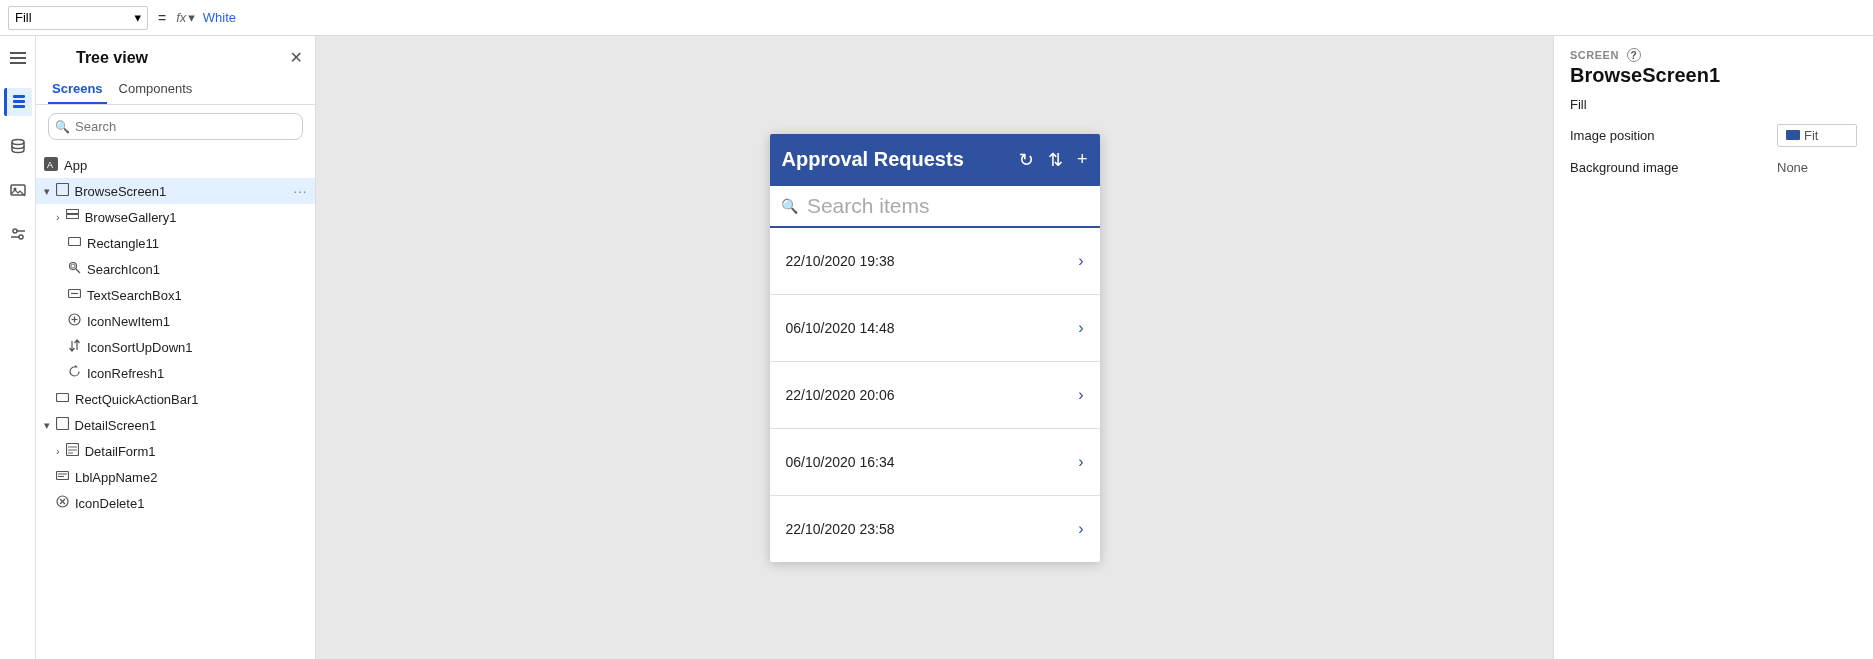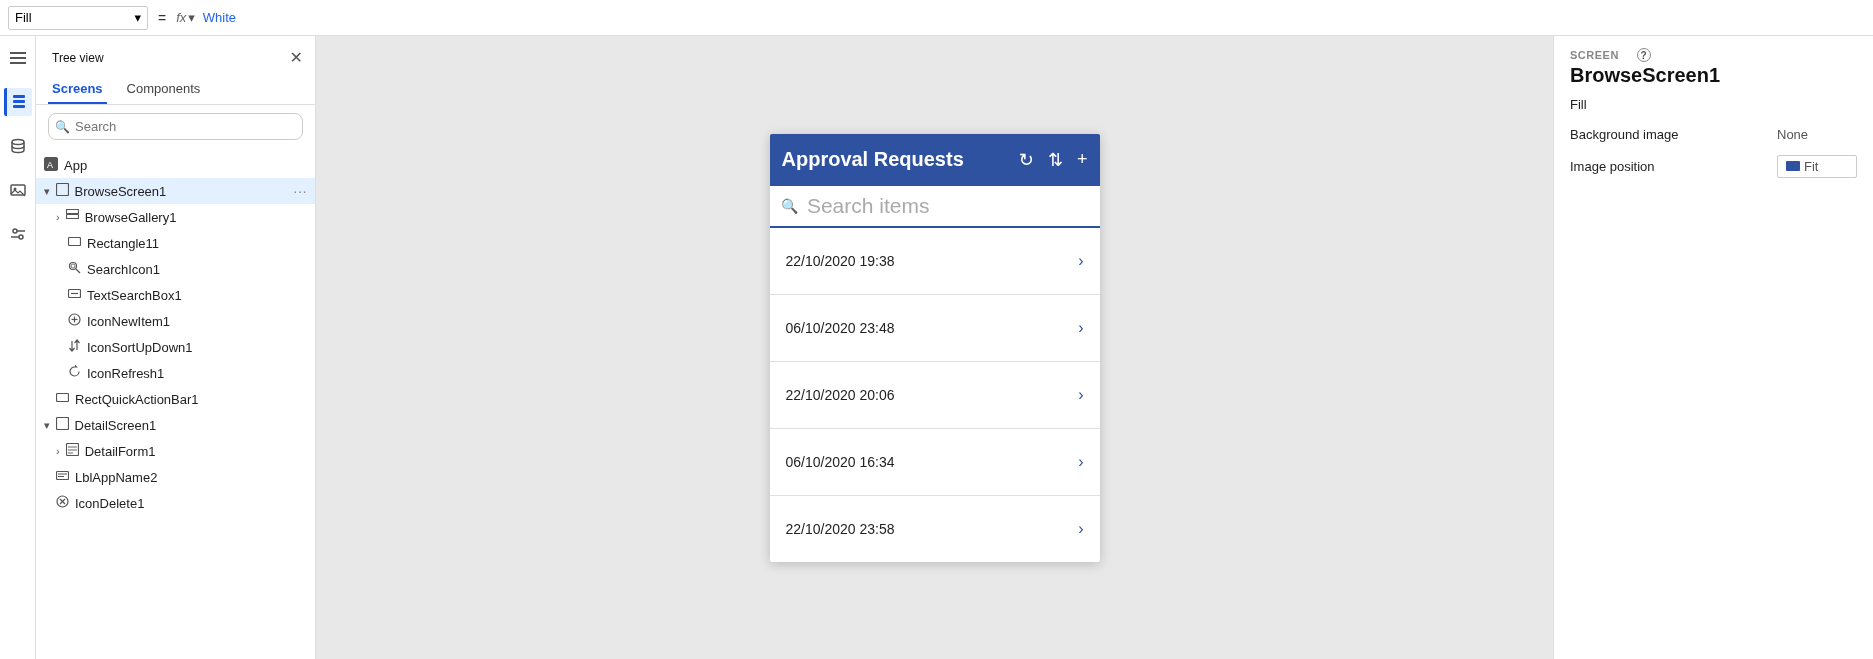--- a/index.html
+++ b/index.html
@@ -98,34 +98,35 @@
       flex-direction: column;
       flex-shrink: 0;
     }
     .tree-header {
       display: flex;
       align-items: center;
       justify-content: space-between;
       padding: 12px 12px 8px 16px;
     }
     .tree-title {
-      font-size: 12px;
-      font-weight: 400;
+      font-size: 16px;
+      font-weight: 700;
       color: #111;
+      margin-left: 24px;
     }
     .tree-close {
       cursor: pointer;
       color: #555;
       font-size: 16px;
     }
     .tree-tabs {
       display: flex;
       padding: 0 12px;
       border-bottom: 1px solid #ddd;
-      gap: 16px;
+      gap: 8px;
     }
     .tree-tab {
       padding: 6px 4px;
       font-size: 13px;
       cursor: pointer;
       color: #444;
       border-bottom: 2px solid transparent;
     }
     .tree-tab.active {
       color: #1a56db;
@@ -252,21 +253,21 @@
     }
     .right-panel-label {
       font-size: 11px;
       font-weight: 600;
       color: #888;
       text-transform: uppercase;
       letter-spacing: 0.5px;
       margin-bottom: 2px;
       display: flex;
       align-items: center;
-      gap: 18px;
+      gap: 8px;
     }
     .right-panel-name {
       font-size: 20px;
       font-weight: 600;
       color: #111;
       margin-bottom: 10px;
     }
     .right-panel-tabs {
       display: flex;
       border-bottom: 1px solid #ddd;
@@ -552,21 +553,21 @@
         <span class="app-search-icon">🔍</span>
         <span class="app-search-text">Search items</span>
       </div>
 
       <div class="app-list">
         <div class="app-list-item">
           <span class="app-list-date">22/10/2020 19:38</span>
           <span class="app-list-arrow">›</span>
         </div>
         <div class="app-list-item">
-          <span class="app-list-date">06/10/2020 23:48</span>
+          <span class="app-list-date">06/10/2020 14:48</span>
           <span class="app-list-arrow">›</span>
         </div>
         <div class="app-list-item">
           <span class="app-list-date">22/10/2020 20:06</span>
           <span class="app-list-arrow">›</span>
         </div>
         <div class="app-list-item">
           <span class="app-list-date">06/10/2020 16:34</span>
           <span class="app-list-arrow">›</span>
         </div>
@@ -579,29 +580,29 @@
   </div>
 
   <div class="right-panel">
     <div class="right-panel-label">
       <span>SCREEN</span>
       <span style="border:1px solid #888; border-radius:50%; width:14px; height:14px; display:inline-flex; align-items:center; justify-content:center; font-size:10px; color:#555;">?</span>
     </div>
     <div class="right-panel-name">BrowseScreen1</div>
     <div class="prop-fill-label">Fill</div>
     <div class="prop-img-row">
-      <span class="prop-label">Background image</span>
-      <span class="prop-value plain">None</span>
-    </div>
-    <div class="prop-img-row">
       <span class="prop-label">Image position</span>
       <span class="prop-value" style="display:flex; align-items:center; gap:4px;">
         <span>
           <svg width="14" height="10" viewBox="0 0 14 10">
               <rect width="14" height="10" rx="1" fill="#2f52a0"></rect>
             </svg>
         </span>
         <span>Fit</span>
       </span>
     </div>
+    <div class="prop-img-row">
+      <span class="prop-label">Background image</span>
+      <span class="prop-value plain">None</span>
+    </div>
   </div>
 
 </div>
 
 </body></html>

